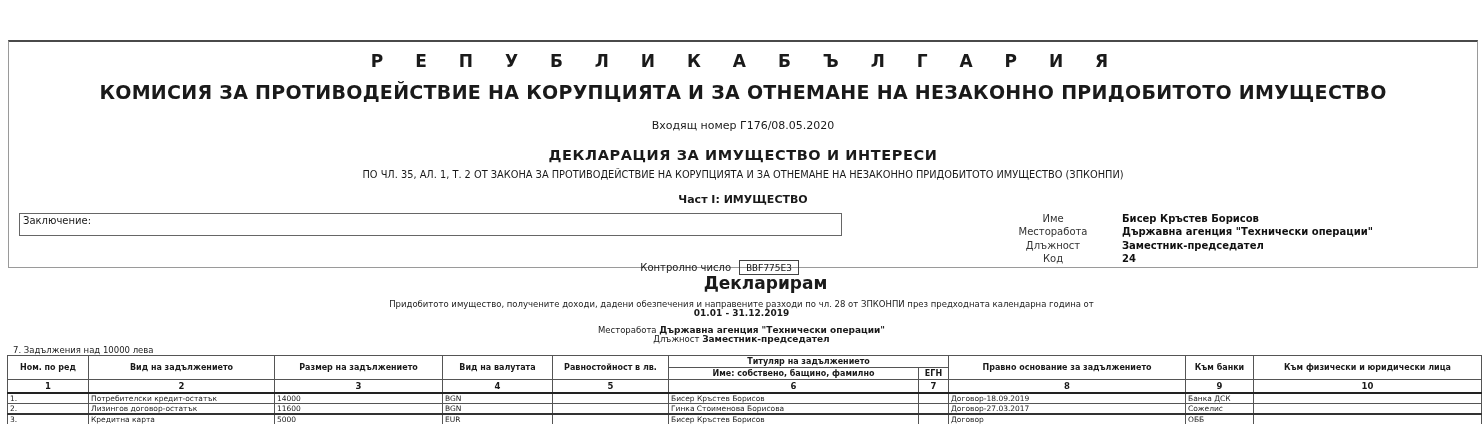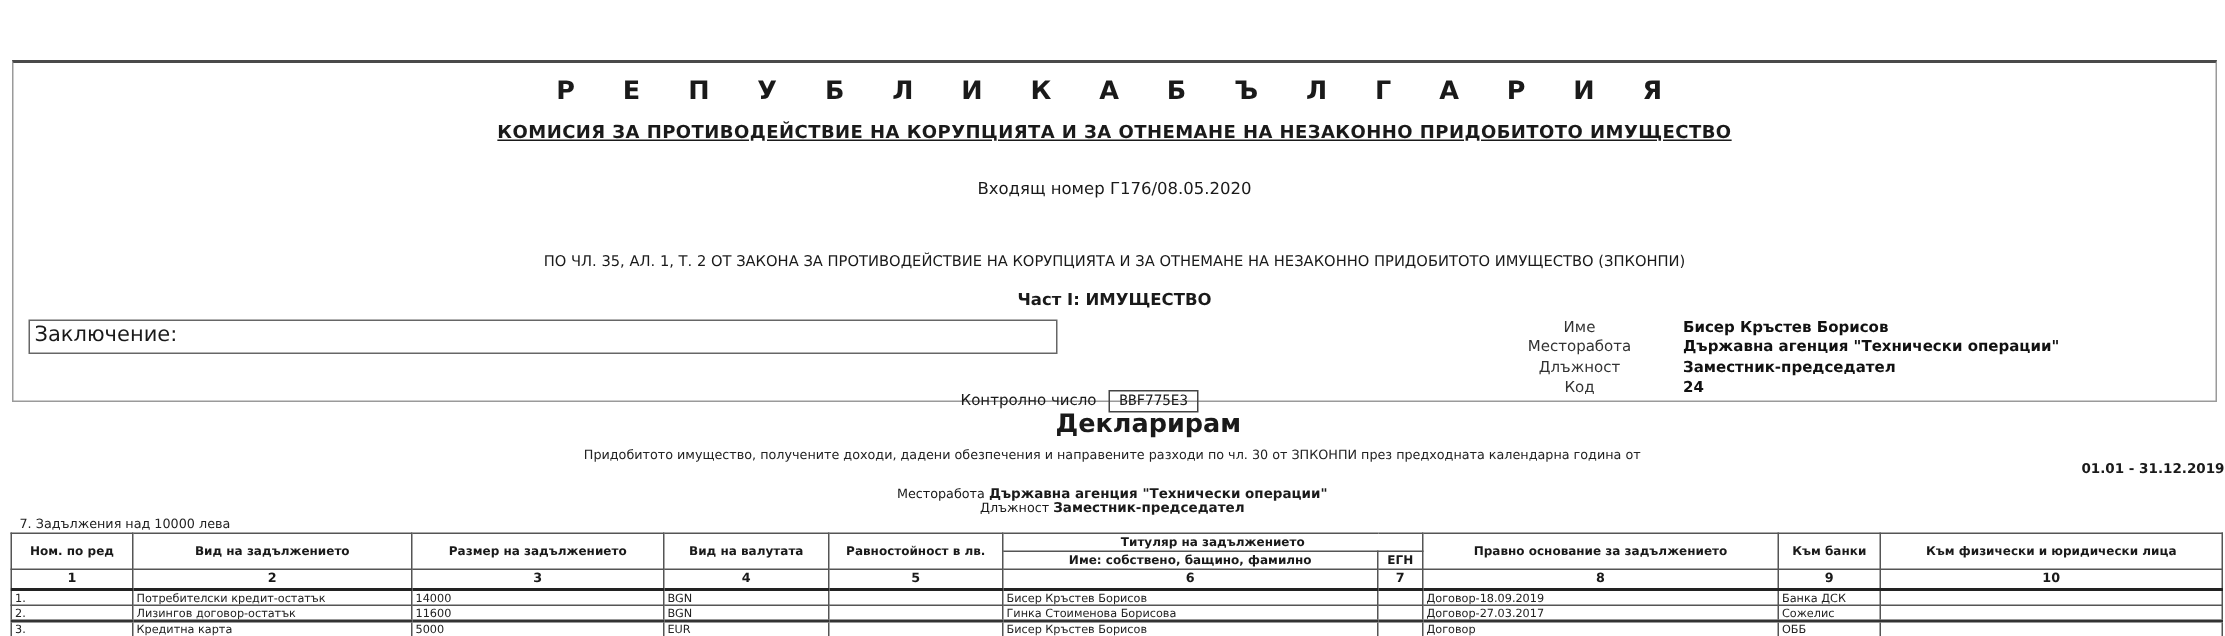--- a/index.html
+++ b/index.html
@@ -6,42 +6,42 @@
   html,body { background:#fff; }
   body { font-family:"DejaVu Sans", sans-serif; color:#1a1a1a; }
   .page { position:relative; width:1483px; height:424px; background:#fff; overflow:hidden; }
 
   
   .doc-box { position:absolute; left:8px; top:40px; width:1470px; height:228px;
              border:1px solid #9a9a9a; border-top:2px solid #4a4a4a; background:#fff; }
   .center { width:100%; text-align:center; position:absolute; left:0; }
 
   .republic   { top:9px;  font-size:17px; font-weight:bold; letter-spacing:7px; word-spacing:12px; }
-  .commission { top:39px; font-size:12px; font-weight:bold; text-decoration:underline; letter-spacing:.3px; }
+  .commission { top:39px; font-size:19px; font-weight:bold; letter-spacing:.3px; }
   .entry      { top:77px; font-size:11px; }
   .decl-title { top:105px; font-size:14.5px; font-weight:bold; letter-spacing:.6px; }
   .decl-sub   { top:127px; font-size:9.8px;text-align:center; }
   .decl-part  { top:151px; font-size:11px; font-weight:bold; }
 
-  .conclusion-box { position:absolute; left:10px; top:171px; width:686px; height:23px;
-                    border:1px solid #666; font-size:14px; padding:1px 3px; background:#fff; }
+  .conclusion-box { position:absolute; left:10px; top:171px; width:823px; height:23px;
+                    border:1px solid #666; font-size:10px; padding:1px 3px; background:#fff; }
 
   .control-row { position:absolute; left:0; top:202px; width:790px; text-align:right; font-size:10px;margin-top:16px; }
   .control-value { display:inline-block; border:1px solid #444; padding:1px 6px; margin-left:5px;
                    font-family:"DejaVu Sans Mono", monospace; font-size:9.5px; }
 
   .person { position:absolute; left:988px; top:171px; display:grid;
             grid-template-columns:112px auto; column-gap:13px; row-gap:1px; font-size:10px; line-height:12.3px; }
   .person .lbl { text-align:center; color:#333; }
   .person .val { font-weight:bold; color:#111; }
 
   
   .declare-heading { top:273px; font-size:17px; font-weight:bold;padding-left:48px; }
   .declare-par  { top:299px; font-size:8.5px; color:#222; }
-  .declare-period { top:308px; font-size:9px; font-weight:bold;text-align:right; }
+  .declare-period { top:308px; font-size:9px; font-weight:bold; }
   .declare-work { top:325px; font-size:8.5px; }
   .declare-pos  { top:334px; font-size:8.5px; }
   .declare-work b, .declare-pos b { font-size:9px; }
 
   
   .sec7-title { position:absolute; left:13px; top:345px; font-size:8.5px; color:#222;text-align:right; }
   table.debts { position:absolute; left:7px; top:355px; width:1474px;
                 border-collapse:collapse; table-layout:fixed; background:#fff; }
   table.debts th, table.debts td { border:1px solid #555; overflow:hidden; white-space:nowrap; }
   table.debts thead th { font-size:8px; font-weight:bold; text-align:center; vertical-align:middle; padding:1px 2px; }
@@ -53,20 +53,21 @@
 </style>
 </head>
 <body>
 
 <div class="page">
 
   <div class="doc-box">
     <div class="center republic">Р Е П У Б Л И К А   Б Ъ Л Г А Р И Я</div>
     <div class="center commission">КОМИСИЯ ЗА ПРОТИВОДЕЙСТВИЕ НА КОРУПЦИЯТА И ЗА ОТНЕМАНЕ НА НЕЗАКОННО ПРИДОБИТОТО ИМУЩЕСТВО</div>
     <div class="center entry">Входящ номер Г176/08.05.2020</div>
+    <div class="center decl-title">ДЕКЛАРАЦИЯ ЗА ИМУЩЕСТВО И ИНТЕРЕСИ</div>
     <div class="center decl-sub">ПО ЧЛ. 35, АЛ. 1, Т. 2 ОТ ЗАКОНА ЗА ПРОТИВОДЕЙСТВИЕ НА КОРУПЦИЯТА И ЗА ОТНЕМАНЕ НА НЕЗАКОННО ПРИДОБИТОТО ИМУЩЕСТВО (ЗПКОНПИ)</div>
     <div class="center decl-part">Част I: ИМУЩЕСТВО</div>
 
     <div class="conclusion-box">
       <span>Заключение:</span>
     </div>
 
     <div class="control-row">
       <span>Контролно число</span>
       <span class="control-value">BBF775E3</span>
@@ -78,21 +79,21 @@
       <span class="lbl">Месторабота</span>
       <span class="val">Държавна агенция "Технически операции"</span>
       <span class="lbl">Длъжност</span>
       <span class="val">Заместник-председател</span>
       <span class="lbl">Код</span>
       <span class="val">24</span>
     </div>
   </div>
 
   <div class="center declare-heading">Декларирам</div>
-  <div class="center declare-par">Придобитото имущество, получените доходи, дадени обезпечения и направените разходи по чл. 30 от ЗПКОНПИ през предходната календарна година от</div>
+  <div class="center declare-par">Придобитото имущество, получените доходи, дадени обезпечения и направените разходи по чл. 28 от ЗПКОНПИ през предходната календарна година от</div>
   <div class="center declare-period">01.01 - 31.12.2019</div>
   <div class="center declare-work">
     <span>Месторабота</span>
     <b>Държавна агенция "Технически операции"</b>
   </div>
   <div class="center declare-pos">
     <span>Длъжност</span>
     <b>Заместник-председател</b>
   </div>
 

